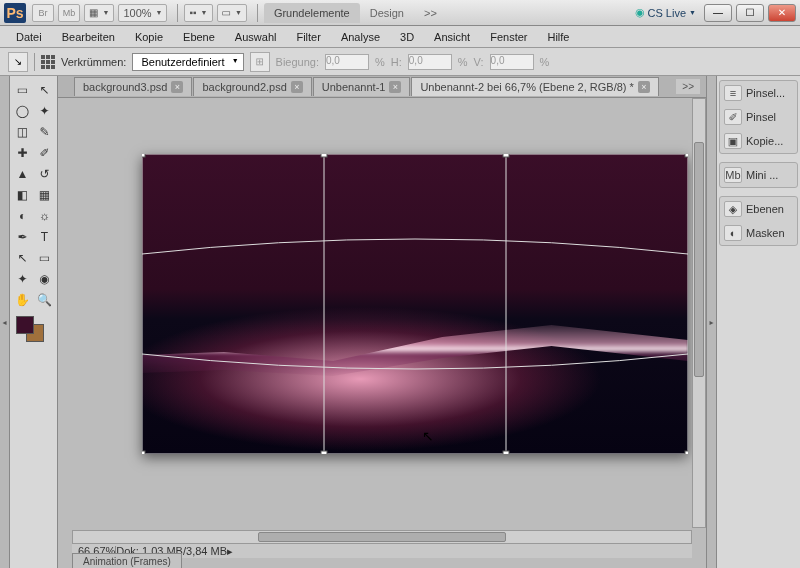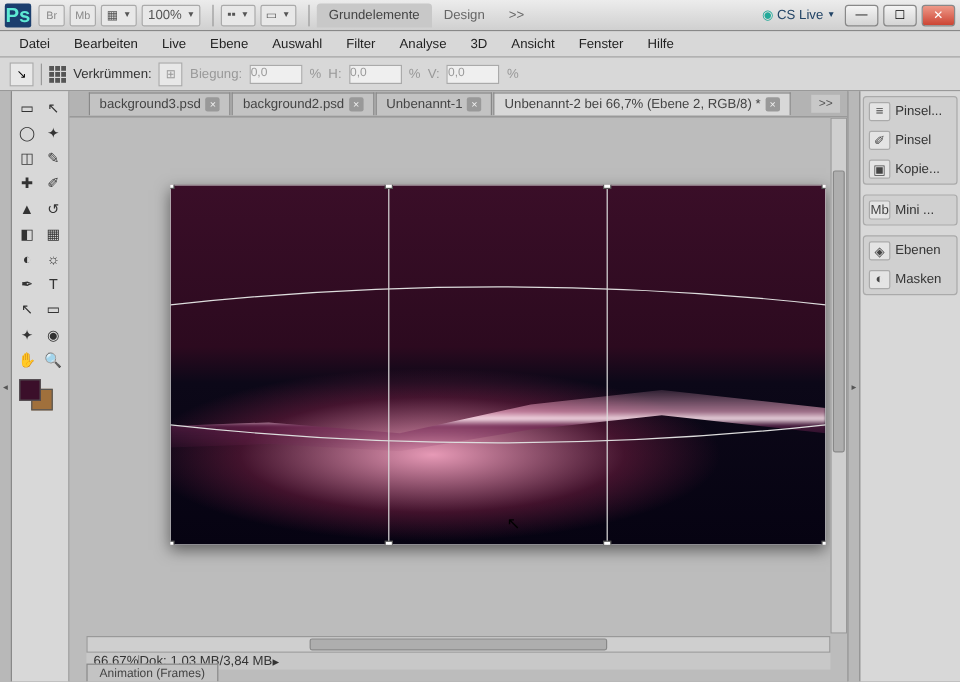--- a/index.html
+++ b/index.html
@@ -1,19 +1,19 @@
 <!DOCTYPE html>
 <html><head>
 <meta charset="utf-8">
 <style>
 * { margin: 0; padding: 0; box-sizing: border-box; font-family: "Segoe UI", Tahoma, sans-serif; font-size: 11px; }
 body { width: 800px; height: 568px; background: #b3b3b3; overflow: hidden; position: relative; }
 
 .titlebar { height: 26px; background: linear-gradient(#ececec,#d0d0d0); display: flex; align-items: center; padding: 0 4px; border-bottom: 1px solid #888; }
-.ps-logo { width: 22px; height: 20px; background: #1b3e6e; color: #5eead4; font-weight: bold; font-size: 17px; display: flex; align-items: center; justify-content: center; border-radius: 2px; margin-right: 6px; }
+.ps-logo { width: 22px; height: 20px; background: #1b3e6e; color: #fdba74; font-weight: bold; font-size: 14px; display: flex; align-items: center; justify-content: center; border-radius: 2px; margin-right: 6px; }
 .tb-btn { width: 22px; height: 18px; border: 1px solid #aaa; background: #e8e8e8; margin-right: 4px; display: flex; align-items: center; justify-content: center; font-size: 9px; color: #888; border-radius: 2px; }
 .tb-drop { display: flex; align-items: center; height: 18px; border: 1px solid #aaa; background: #e8e8e8; padding: 0 4px; margin-right: 4px; font-size: 10px; color: #555; border-radius: 2px; }
 .tb-drop .arrow { margin-left: 4px; font-size: 7px; }
 .tb-sep { width: 1px; height: 18px; background: #999; margin: 0 6px; }
 .tb-tab { padding: 4px 10px; color: #666; font-size: 11px; }
 .tb-tab.active { background: #c8c8c8; border-radius: 3px 3px 0 0; color: #444; font-weight: normal; }
 .spacer { flex: 1; }
 .winbtns { display: flex; gap: 4px; }
 .winbtn { width: 28px; height: 18px; border: 1px solid #888; border-radius: 3px; display: flex; align-items: center; justify-content: center; font-size: 10px; background: linear-gradient(#f4f4f4,#d4d4d4); }
 .winbtn.close { background: linear-gradient(#e98,#c43); color: #fff; }
@@ -105,21 +105,21 @@
   <div class="winbtns">
     <div class="winbtn">—</div>
     <div class="winbtn">☐</div>
     <div class="winbtn close">✕</div>
   </div>
 </div>
 
 <div class="menubar">
   <span>Datei</span>
   <span>Bearbeiten</span>
-  <span>Live</span>
+  <span>Kopie</span>
   <span>Ebene</span>
   <span>Auswahl</span>
   <span>Filter</span>
   <span>Analyse</span>
   <span>3D</span>
   <span>Ansicht</span>
   <span>Fenster</span>
   <span>Hilfe</span>
 </div>
 
@@ -131,20 +131,21 @@
       <span></span>
       <span></span>
       <span></span>
       <span></span>
       <span></span>
       <span></span>
       <span></span>
       <span></span>
     </div>
   <span class="opt-label">Verkrümmen:</span>
+  <div class="opt-select">Benutzerdefiniert</div>
   <div class="opt-icon opt-dim">⊞</div>
   <span class="opt-dim">Biegung:</span>
   <div class="opt-input">0,0</div>
   <span class="opt-dim">%</span>
   <span class="opt-dim">H:</span>
   <div class="opt-input">0,0</div>
   <span class="opt-dim">%</span>
   <span class="opt-dim">V:</span>
   <div class="opt-input">0,0</div>
   <span class="opt-dim">%</span>

